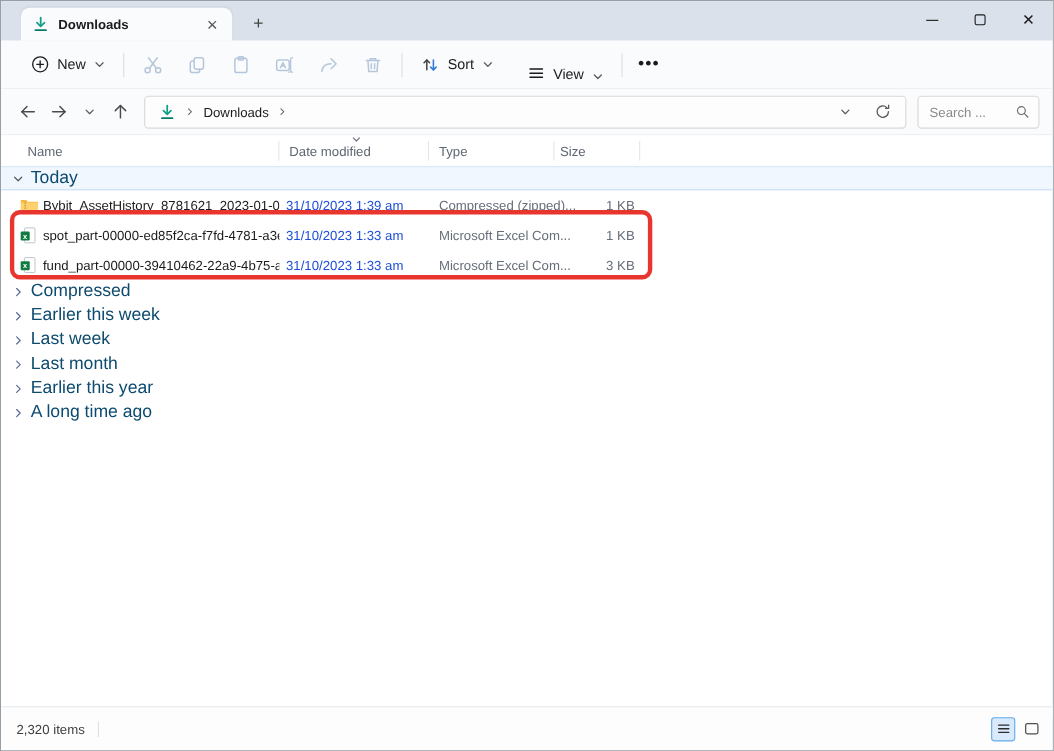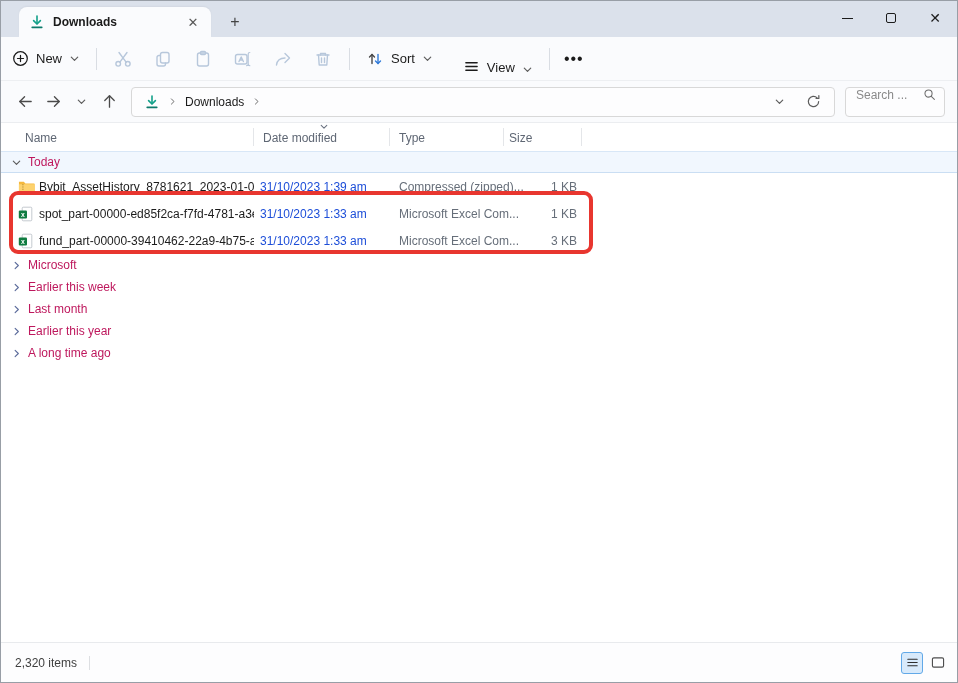--- a/index.html
+++ b/index.html
@@ -17,55 +17,55 @@
   .newtab-btn { position:absolute; left:222px; top:9px; width:24px; height:24px; display:flex; align-items:center;
                 justify-content:center; font-size:16px; color:#444; border-radius:4px; }
   .win-controls { position:absolute; right:0; top:0; height:36px; display:flex; }
   .win-btn { width:44px; height:34px; display:flex; align-items:center; justify-content:center; color:#1b1b1b; }
   .glyph-min { width:11px; height:1px; background:#1b1b1b; display:inline-block; }
   .glyph-max { width:10px; height:10px; border:1px solid #1b1b1b; border-radius:2px; display:inline-block; }
   .glyph-close { font-size:14px; color:#1b1b1b; }
 
   
   .toolbar { position:absolute; top:36px; left:0; right:0; height:44px; background:#fafbfd;
-             border-bottom:1px solid #edeff2; display:flex; align-items:center; padding-left:1px; }
+             border-bottom:1px solid #edeff2; display:flex; align-items:center; padding-left:17px; }
   .tb-btn { display:flex; align-items:center; gap:7px; height:32px; padding:0 10px; border-radius:4px;
             font-size:13px; color:#1b1b1b; }
   .tb-divider { width:1px; height:22px; background:#d9dde3; margin:0 6px; }
   .tb-actions { display:flex; }
   .tb-action { width:40px; height:32px; display:flex; align-items:center; justify-content:center; border-radius:4px; }
   .tb-more { width:36px; height:32px; display:flex; align-items:center; justify-content:center;
              font-size:16px; color:#1b1b1b; letter-spacing:1px; }
   .chev { display:inline-flex; }
 
   
   .addressbar { position:absolute; top:80px; left:0; right:0; height:42px; background:#fafbfd;
                 border-bottom:1px solid #ebedf0; display:flex; align-items:center; padding:0 12px 0 10px; }
   .nav-btn { width:28px; height:28px; display:flex; align-items:center; justify-content:center;
              color:#4c4c4c; border-radius:4px; }
   .addr-box { flex:1; height:30px; margin:0 10px 0 8px; background:#fdfdfe; border:1px solid #d8d8d8;
               border-radius:4px; display:flex; align-items:center; padding:0 8px 0 12px; gap:8px; }
   .addr-seg { font-size:12px; color:#1b1b1b; }
   .addr-spacer { flex:1; }
   .addr-right-btn { width:26px; height:26px; display:flex; align-items:center; justify-content:center; border-radius:4px; }
-  .search-box { width:100px; height:30px; background:#fdfdfe; border:1px solid #d8d8d8; border-radius:4px;
-                display:flex; align-items:flex-start; padding:0 8px 0 10px; }
+  .search-box { width:111px; height:30px; background:#fdfdfe; border:1px solid #d8d8d8; border-radius:4px;
+                display:flex; align-items:center; padding:0 8px 0 10px; }
   .search-ph { flex:1; font-size:12px; color:#8a8a8a; }
 
   
   .headers { position:absolute; top:122px; left:0; right:0; height:28px; background:#fff; }
   .hdr { position:absolute; top:8px; font-size:12px; color:#5f6774;text-align:right; }
   .hdr-sep { position:absolute; top:5px; width:1px; height:18px; background:#e4e6e9; }
   .sort-chev { position:absolute; top:0px; }
 
   
   .listarea { position:absolute; top:150px; left:0; right:0; bottom:30px; background:#fff; }
   .group-row { height:22px; display:flex; align-items:center; padding-left:10px; gap:6px; }
   .group-row.expanded { background:#f1f7fe; border-top:1px solid #d8e7f7; border-bottom:1px solid #cadef3; }
-  .group-label { font-size:12px; color:#be185d; }
+  .group-label { font-size:16px; color:#0c4a6e; }
   .file-row { height:27px; position:relative; display:flex; align-items:center; }
   .file-icon { position:absolute; left:17px; width:17px; height:17px; display:flex; align-items:center; }
   .file-name { position:absolute; left:38px; font-size:12px; color:#1c1c1c; width:215px; white-space:nowrap; overflow:hidden; }
   .file-date { position:absolute; left:259px; font-size:12px; color:#1d4ed8; }
   .file-type { position:absolute; left:398px; font-size:12px; color:#666e79; }
   .file-size { position:absolute; left:500px; width:76px; text-align:right; font-size:12px; color:#666e79; }
 
   
   .annotation-box { position:absolute; left:8px; top:190px; width:584px; height:63px;
                     border:4px solid #e8362f; border-radius:9px; z-index:20; pointer-events:none; }
@@ -358,29 +358,37 @@
         <span class="file-date">31/10/2023 1:33 am</span>
         <span class="file-type">Microsoft Excel Com...</span>
         <span class="file-size">3 KB</span>
       </div>
       <div class="group-row">
         <span>
           <svg width="11" height="11" viewBox="0 0 12 12" fill="none" stroke-linecap="round" stroke-linejoin="round" stroke="#5a6a9a" stroke-width="1.2">
             <path d="M4.5 2.5 8 6l-3.5 3.5"></path>
           </svg>
         </span>
-        <span class="group-label">Microsoft</span>
+        <span class="group-label">Compressed</span>
       </div>
       <div class="group-row">
         <span>
           <svg width="11" height="11" viewBox="0 0 12 12" fill="none" stroke-linecap="round" stroke-linejoin="round" stroke="#5a6a9a" stroke-width="1.2">
             <path d="M4.5 2.5 8 6l-3.5 3.5"></path>
           </svg>
         </span>
         <span class="group-label">Earlier this week</span>
+      </div>
+      <div class="group-row">
+        <span>
+          <svg width="11" height="11" viewBox="0 0 12 12" fill="none" stroke-linecap="round" stroke-linejoin="round" stroke="#5a6a9a" stroke-width="1.2">
+            <path d="M4.5 2.5 8 6l-3.5 3.5"></path>
+          </svg>
+        </span>
+        <span class="group-label">Last week</span>
       </div>
       <div class="group-row">
         <span>
           <svg width="11" height="11" viewBox="0 0 12 12" fill="none" stroke-linecap="round" stroke-linejoin="round" stroke="#5a6a9a" stroke-width="1.2">
             <path d="M4.5 2.5 8 6l-3.5 3.5"></path>
           </svg>
         </span>
         <span class="group-label">Last month</span>
       </div>
       <div class="group-row">

